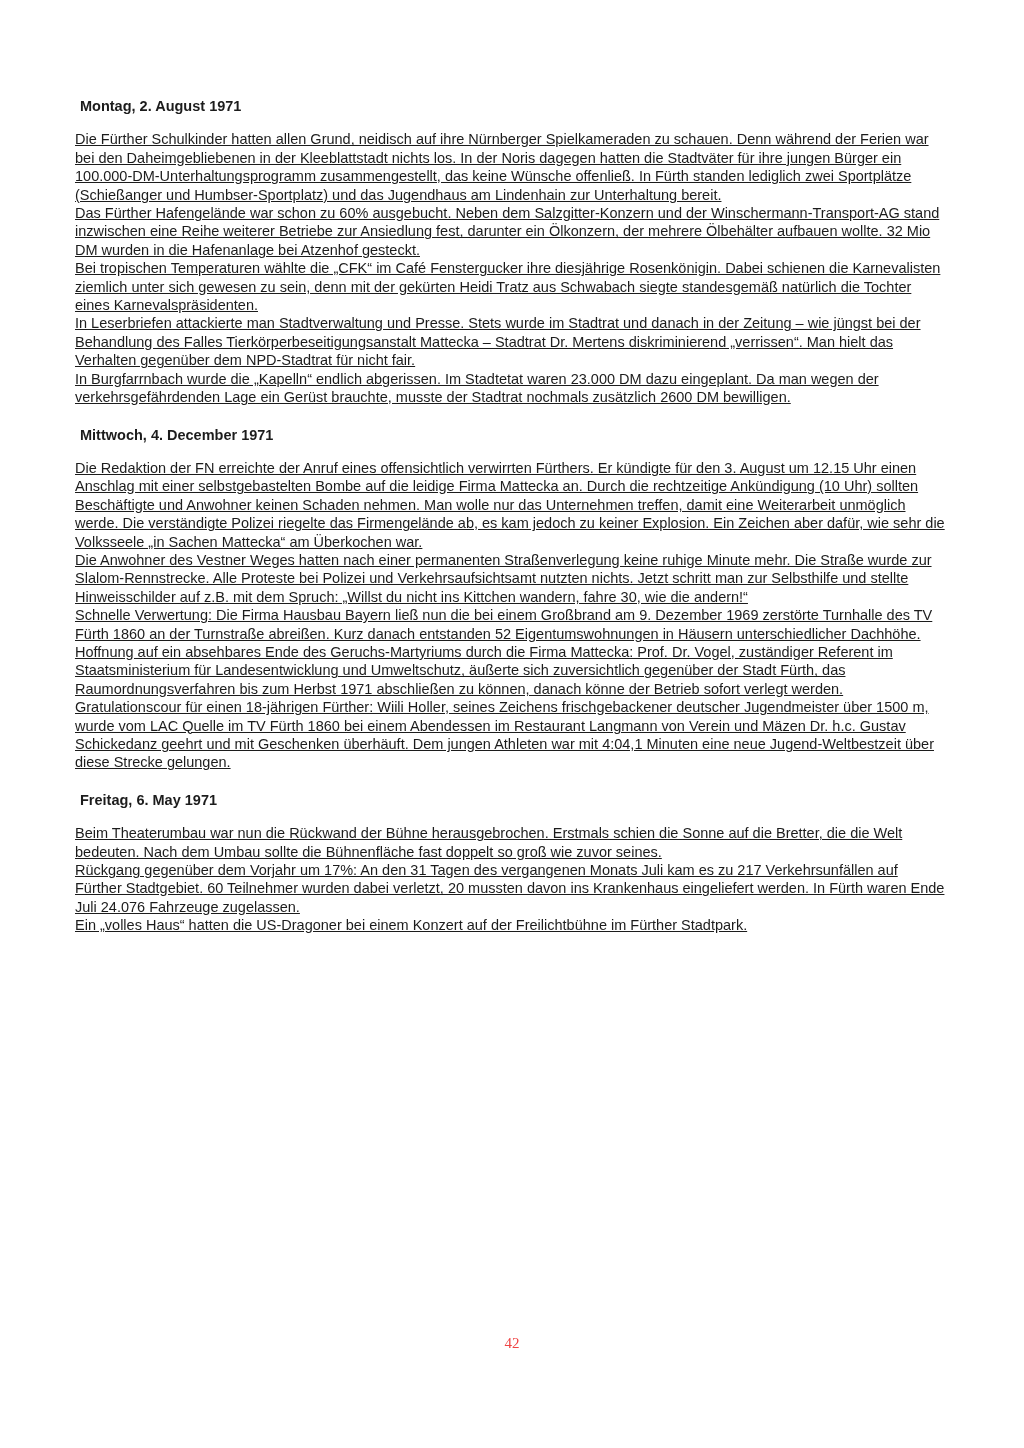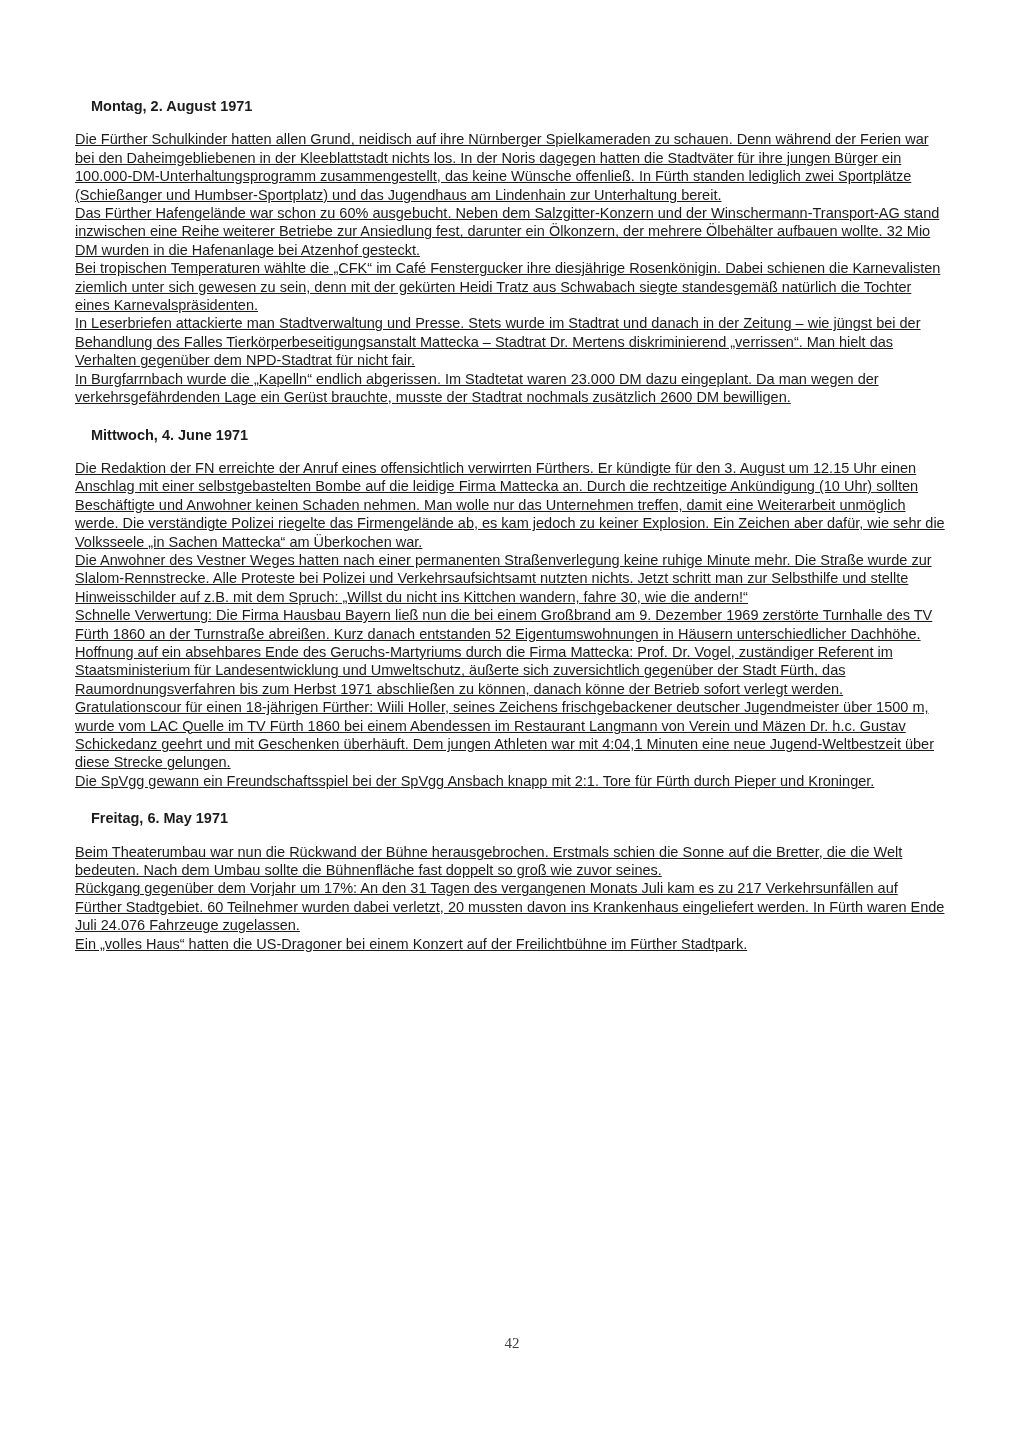--- a/index.html
+++ b/index.html
@@ -23,57 +23,56 @@
     left: 75px;
     width: 872px;
     font-size: 14.5px;
     line-height: 18.4px;
     text-align: left;
   }
   .day-heading {
     font-size: 14.5px;
     line-height: 18.4px;
     font-weight: bold;
-    margin: 19px 0 15px 16px;
+    margin: 19px 0 15px 5px;
   }
   .day-heading:first-child {
     margin-top: 0;
   }
   .para {
     margin: 0;
     text-decoration: underline;
   }
   .page-number {
     position: absolute;
     top: 1335px;
     left: 0;
     width: 100%;
     text-align: center;
     font-family: "Liberation Serif", serif;
     font-size: 15px;
-    color: #404040;
+    color: #ef4444;
   }
 </style>
 </head>
 <body>
 
 <div class="page">
   <div class="content">
       <div class="day-heading">Montag, 2. August 1971</div>
       <p class="para">Die Fürther Schulkinder hatten allen Grund, neidisch auf ihre Nürnberger Spielkameraden zu schauen. Denn während der Ferien war bei den Daheimgebliebenen in der Kleeblattstadt nichts los. In der Noris dagegen hatten die Stadtväter für ihre jungen Bürger ein 100.000-DM-Unterhaltungsprogramm zusammengestellt, das keine Wünsche offenließ. In Fürth standen lediglich zwei Sportplätze (Schießanger und Humbser-Sportplatz) und das Jugendhaus am Lindenhain zur Unterhaltung bereit.</p>
       <p class="para">Das Fürther Hafengelände war schon zu 60% ausgebucht. Neben dem Salzgitter-Konzern und der Winschermann-Transport-AG stand inzwischen eine Reihe weiterer Betriebe zur Ansiedlung fest, darunter ein Ölkonzern, der mehrere Ölbehälter aufbauen wollte. 32 Mio DM wurden in die Hafenanlage bei Atzenhof gesteckt.</p>
       <p class="para">Bei tropischen Temperaturen wählte die „CFK“ im Café Fenstergucker ihre diesjährige Rosenkönigin. Dabei schienen die Karnevalisten ziemlich unter sich gewesen zu sein, denn mit der gekürten Heidi Tratz aus Schwabach siegte standesgemäß natürlich die Tochter eines Karnevalspräsidenten.</p>
       <p class="para">In Leserbriefen attackierte man Stadtverwaltung und Presse. Stets wurde im Stadtrat und danach in der Zeitung – wie jüngst bei der Behandlung des Falles Tierkörperbeseitigungsanstalt Mattecka – Stadtrat Dr. Mertens diskriminierend „verrissen“. Man hielt das Verhalten gegenüber dem NPD-Stadtrat für nicht fair.</p>
       <p class="para">In Burgfarrnbach wurde die „Kapelln“ endlich abgerissen. Im Stadtetat waren 23.000 DM dazu eingeplant. Da man wegen der verkehrsgefährdenden Lage ein Gerüst brauchte, musste der Stadtrat nochmals zusätzlich 2600 DM bewilligen.</p>
-      <div class="day-heading">Mittwoch, 4. June 1971</div>
+      <div class="day-heading">Mittwoch, 4. December 1971</div>
       <p class="para">Die Redaktion der FN erreichte der Anruf eines offensichtlich verwirrten Fürthers. Er kündigte für den 3. August um 12.15 Uhr einen Anschlag mit einer selbstgebastelten Bombe auf die leidige Firma Mattecka an. Durch die rechtzeitige Ankündigung (10 Uhr) sollten Beschäftigte und Anwohner keinen Schaden nehmen. Man wolle nur das Unternehmen treffen, damit eine Weiterarbeit unmöglich werde. Die verständigte Polizei riegelte das Firmengelände ab, es kam jedoch zu keiner Explosion. Ein Zeichen aber dafür, wie sehr die Volksseele „in Sachen Mattecka“ am Überkochen war.</p>
       <p class="para">Die Anwohner des Vestner Weges hatten nach einer permanenten Straßenverlegung keine ruhige Minute mehr. Die Straße wurde zur Slalom-Rennstrecke. Alle Proteste bei Polizei und Verkehrsaufsichtsamt nutzten nichts. Jetzt schritt man zur Selbsthilfe und stellte Hinweisschilder auf z.B. mit dem Spruch: „Willst du nicht ins Kittchen wandern, fahre 30, wie die andern!“</p>
       <p class="para">Schnelle Verwertung: Die Firma Hausbau Bayern ließ nun die bei einem Großbrand am 9. Dezember 1969 zerstörte Turnhalle des TV Fürth 1860 an der Turnstraße abreißen. Kurz danach entstanden 52 Eigentumswohnungen in Häusern unterschiedlicher Dachhöhe.</p>
       <p class="para">Hoffnung auf ein absehbares Ende des Geruchs-Martyriums durch die Firma Mattecka: Prof. Dr. Vogel, zuständiger Referent im Staatsministerium für Landesentwicklung und Umweltschutz, äußerte sich zuversichtlich gegenüber der Stadt Fürth, das Raumordnungsverfahren bis zum Herbst 1971 abschließen zu können, danach könne der Betrieb sofort verlegt werden.</p>
       <p class="para">Gratulationscour für einen 18-jährigen Fürther: Wiili Holler, seines Zeichens frischgebackener deutscher Jugendmeister über 1500 m, wurde vom LAC Quelle im TV Fürth 1860 bei einem Abendessen im Restaurant Langmann von Verein und Mäzen Dr. h.c. Gustav Schickedanz geehrt und mit Geschenken überhäuft. Dem jungen Athleten war mit 4:04,1 Minuten eine neue Jugend-Weltbestzeit über diese Strecke gelungen.</p>
-      <p class="para">Die SpVgg gewann ein Freundschaftsspiel bei der SpVgg Ansbach knapp mit 2:1. Tore für Fürth durch Pieper und Kroninger.</p>
       <div class="day-heading">Freitag, 6. May 1971</div>
       <p class="para">Beim Theaterumbau war nun die Rückwand der Bühne herausgebrochen. Erstmals schien die Sonne auf die Bretter, die die Welt bedeuten. Nach dem Umbau sollte die Bühnenfläche fast doppelt so groß wie zuvor seines.</p>
       <p class="para">Rückgang gegenüber dem Vorjahr um 17%: An den 31 Tagen des vergangenen Monats Juli kam es zu 217 Verkehrsunfällen auf Fürther Stadtgebiet. 60 Teilnehmer wurden dabei verletzt, 20 mussten davon ins Krankenhaus eingeliefert werden. In Fürth waren Ende Juli 24.076 Fahrzeuge zugelassen.</p>
       <p class="para">Ein „volles Haus“ hatten die US-Dragoner bei einem Konzert auf der Freilichtbühne im Fürther Stadtpark.</p>
     </div>
   <div class="page-number">42</div>
 </div>
 
 </body></html>

